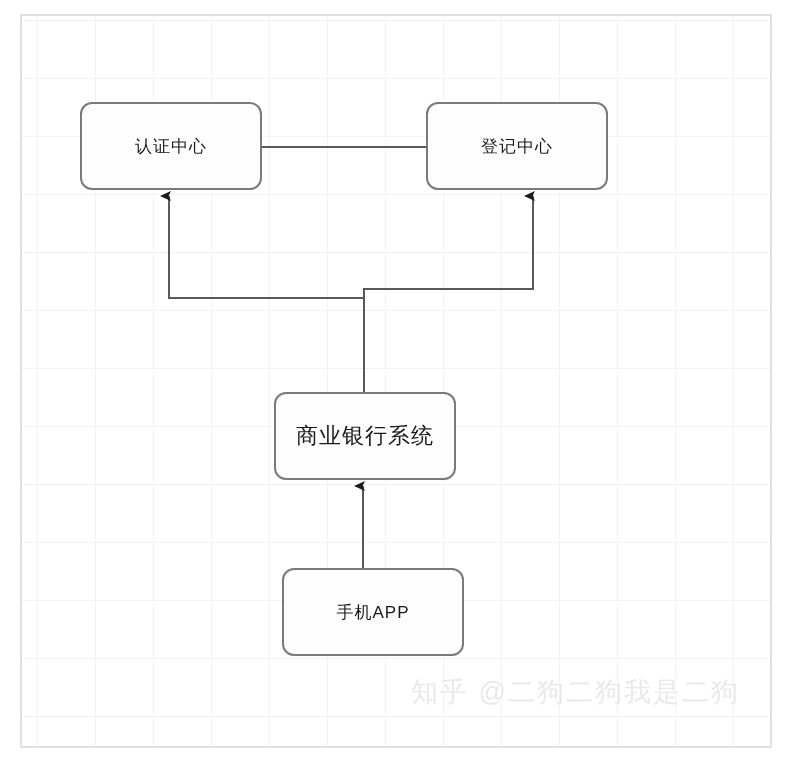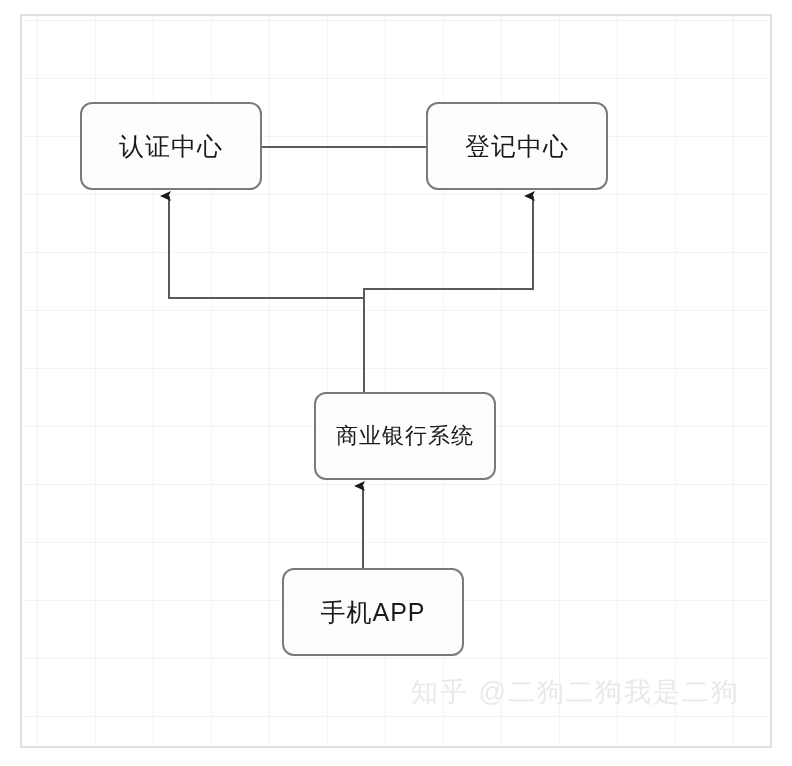--- a/index.html
+++ b/index.html
@@ -58,31 +58,31 @@
     box-sizing: border-box;
     background: #fdfdfd;
     border: 2px solid #7a7a7a;
     border-radius: 12px;
     display: flex;
     align-items: center;
     justify-content: center;
     color: #1a1a1a;
   }
   .node-label {
-    font-size: 25px;
+    font-size: 17px;
     letter-spacing: 1px;
     line-height: 1;
     white-space: nowrap;
   }
   .node-label.small {
     font-size: 22px;
   }
   #node-auth   { left: 58px;  top: 86px;  width: 182px; height: 88px; }
   #node-reg    { left: 404px; top: 86px;  width: 182px; height: 88px; }
-  #node-bank   { left: 252px; top: 376px; width: 182px; height: 88px; margin-left: 40px; }
+  #node-bank   { left: 252px; top: 376px; width: 182px; height: 88px; }
   #node-app    { left: 252px; top: 552px; width: 182px; height: 88px; margin-left: 8px; }
 
   
   #watermark {
     position: absolute;
     right: 30px;
     bottom: 36px;
     font-size: 27px;
     color: #e9e9e9;
     letter-spacing: 2px;

